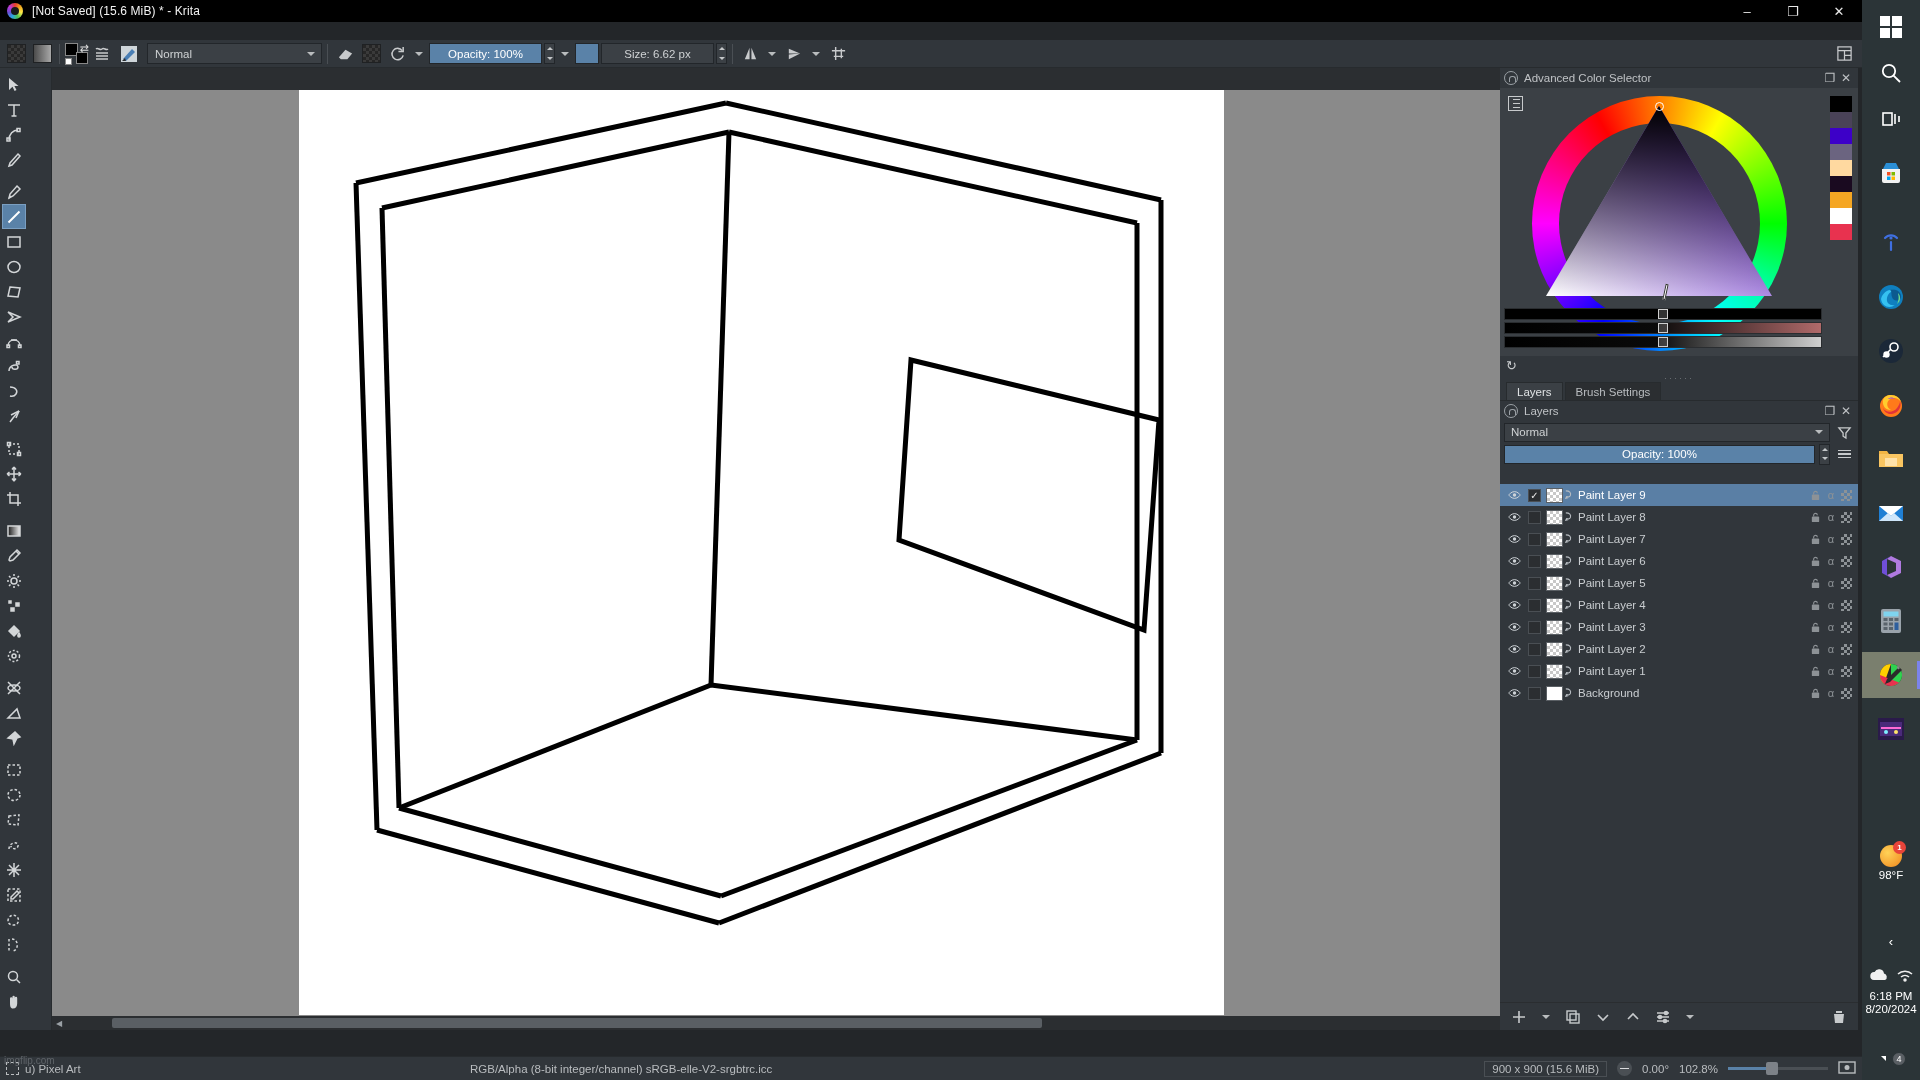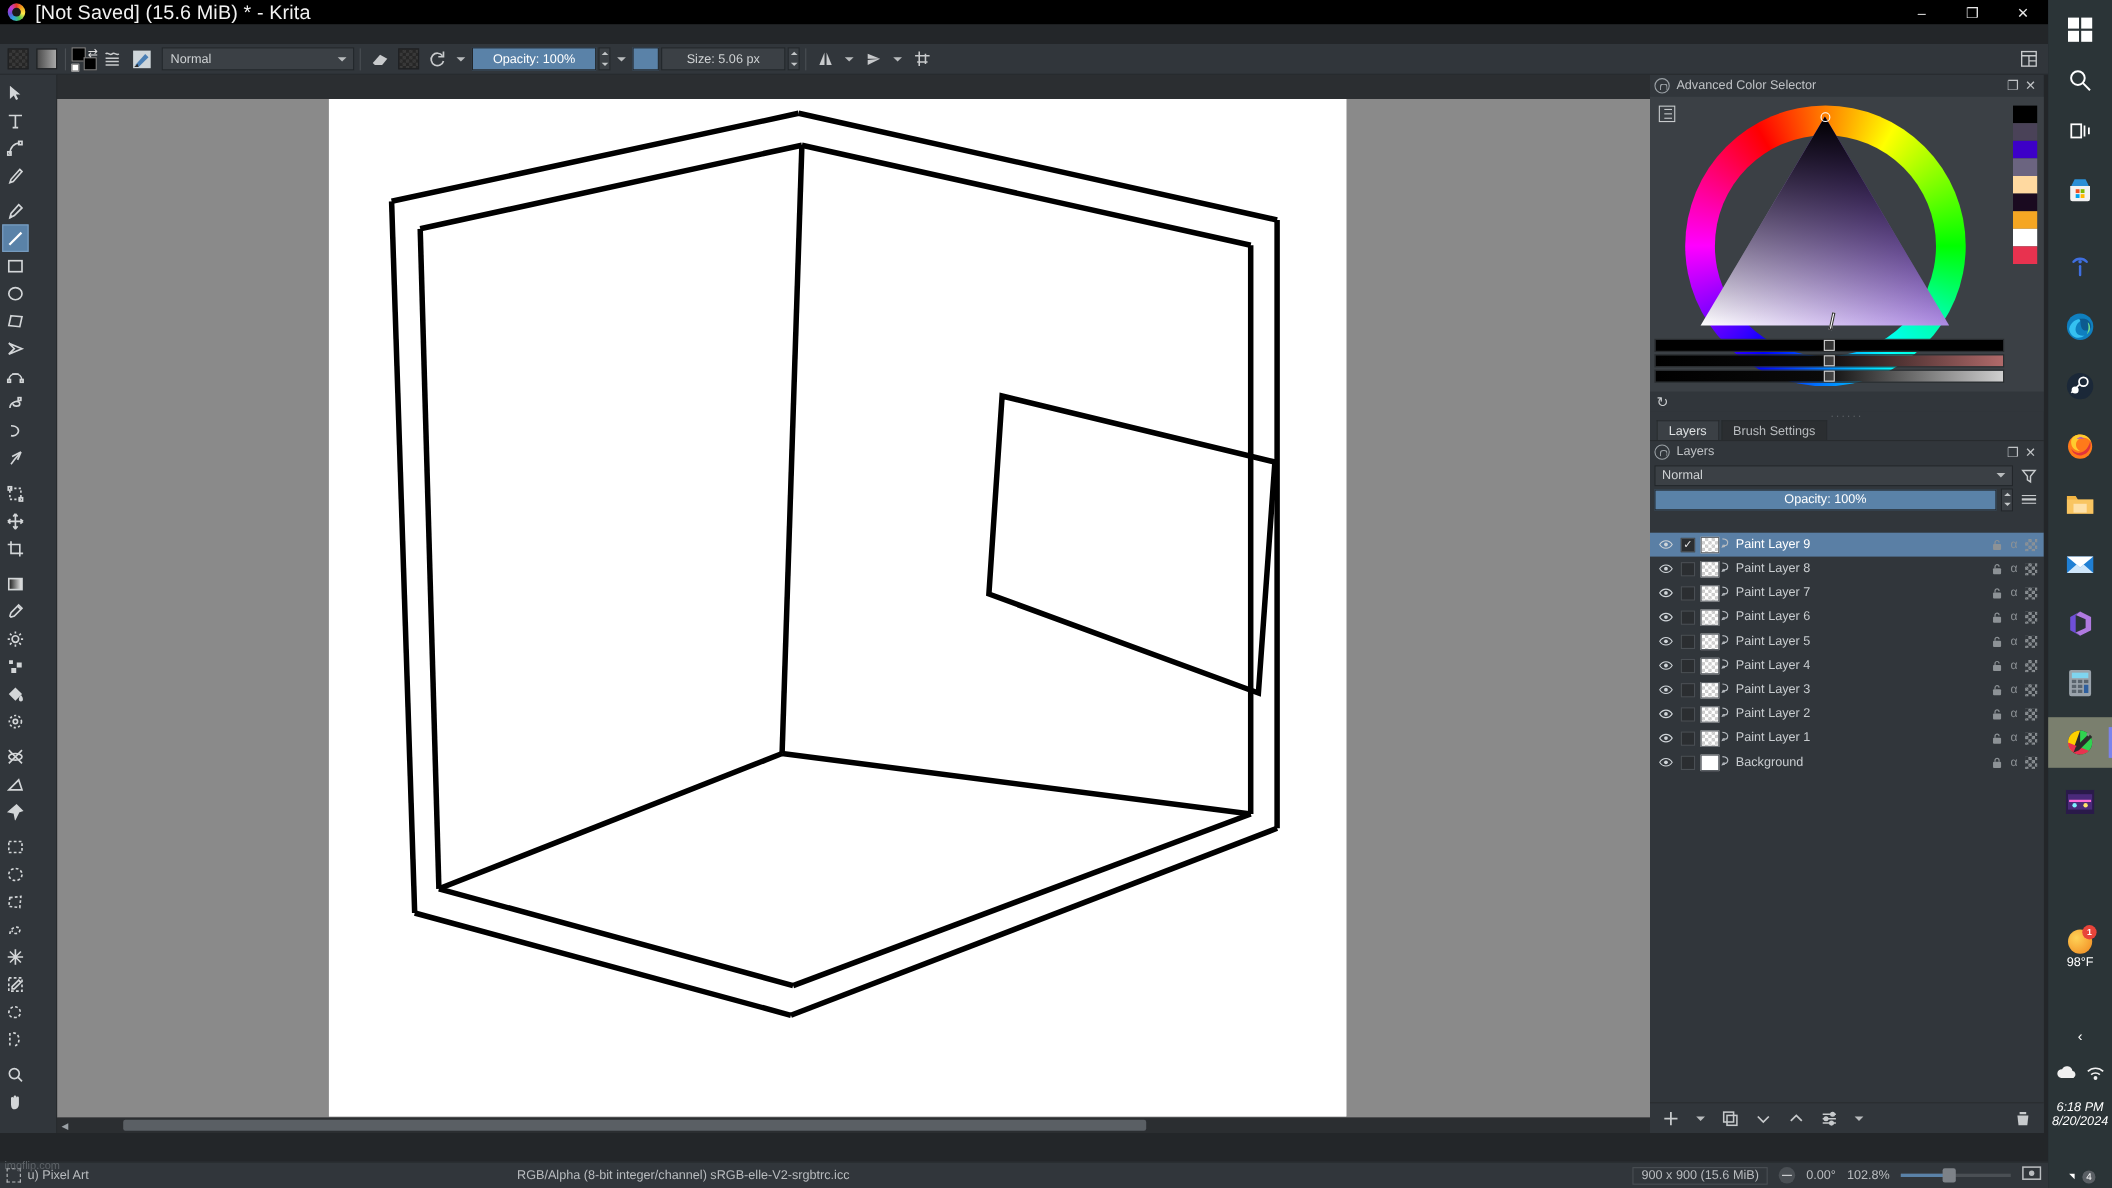--- a/index.html
+++ b/index.html
@@ -15,21 +15,21 @@
   
   .titlebar {
     position: absolute; left: 0; top: 0; width: 1862px; height: 22px;
     background: #000; display: flex; align-items: center;
   }
   .title-icon { width: 16px; height: 16px; margin-left: 7px; border-radius: 50%;
     background: conic-gradient(#e63b2e,#f0a81e,#ffe94a,#4fc44f,#2aa7e0,#6b4fd8,#c13bd8,#e63b2e);
     position: relative; }
   .title-icon::after { content:""; position:absolute; left:4px; top:4px; width:8px; height:8px;
     border-radius:50%; background:#1a1a1a; }
-  .title-text { color: #f2f2f2; font-size: 18px; margin-left: 9px; letter-spacing: .1px; }
+  .title-text { color: #f2f2f2; font-size: 12px; margin-left: 9px; letter-spacing: .1px; }
   .win-buttons { position: absolute; right: 0; top: 0; height: 22px; display: flex; }
   .win-btn { width: 46px; height: 22px; display:flex; align-items:center; justify-content:center;
     color:#e8e8e8; font-size:13px; line-height:1; }
 
   
   .menubar {
     position: absolute; left:0; top:22px; width:1862px; height:18px;
     background:#2e3134; display:flex; align-items:center; padding-left:6px;
   }
   .menu-item { color:#d6d6d6; font-size:11.5px; padding:0 10px; line-height:18px; }
@@ -307,21 +307,21 @@
     <div class="opacity-field">
       <span>Opacity: 100%</span>
     </div>
     <div class="spin">
         <i class="up"></i>
         <i class="dn"></i>
       </div>
     <span class="drop-small"></span>
     <div class="size-swatch"></div>
     <div class="size-field">
-      <span>Size: 5.06 px</span>
+      <span>Size: 6.62 px</span>
     </div>
     <div class="spin">
         <i class="up"></i>
         <i class="dn"></i>
       </div>
     <div class="tb-sep"></div>
     <div class="tb-ico">
       <svg viewBox="0 0 18 18" width="17" height="17">
           <path d="M8 3 L8 15 L3 15 Z" fill="#c8cacc"></path>
           <path d="M10 3 L10 15 L15 15 Z" fill="#c8cacc"></path>
@@ -1212,21 +1212,21 @@
         <svg viewBox="0 0 22 14" width="22" height="14">
             <path d="M6 12a4 4 0 0 1 .6-8 5 5 0 0 1 9.4 1.5A3.5 3.5 0 0 1 17 12Z" fill="#f0f0f0"></path>
           </svg></span>
       <span>
         <svg viewBox="0 0 18 14" width="18" height="14" fill="none" stroke="#f0f0f0" stroke-width="1.5">
           <path d="M2 6a10 10 0 0 1 14 0"></path>
             <path d="M5 9a6 6 0 0 1 8 0"></path>
             <circle cx="9" cy="12" r="1" fill="#f0f0f0"></circle>
           </svg></span>
     </div>
-    <div class="tb-clock" style="margin-top:14px;font-style:italic;">
+    <div class="tb-clock" style="margin-top:4px;">
       <span>6:18 PM</span>
       <span>8/20/2024</span>
     </div>
     <div class="tb-item" style="margin-top:14px;">
       <span class="notif">
         <span class="notif-box"></span>
         <span class="cnt">4</span>
       </span>
     </div>
   </div>

